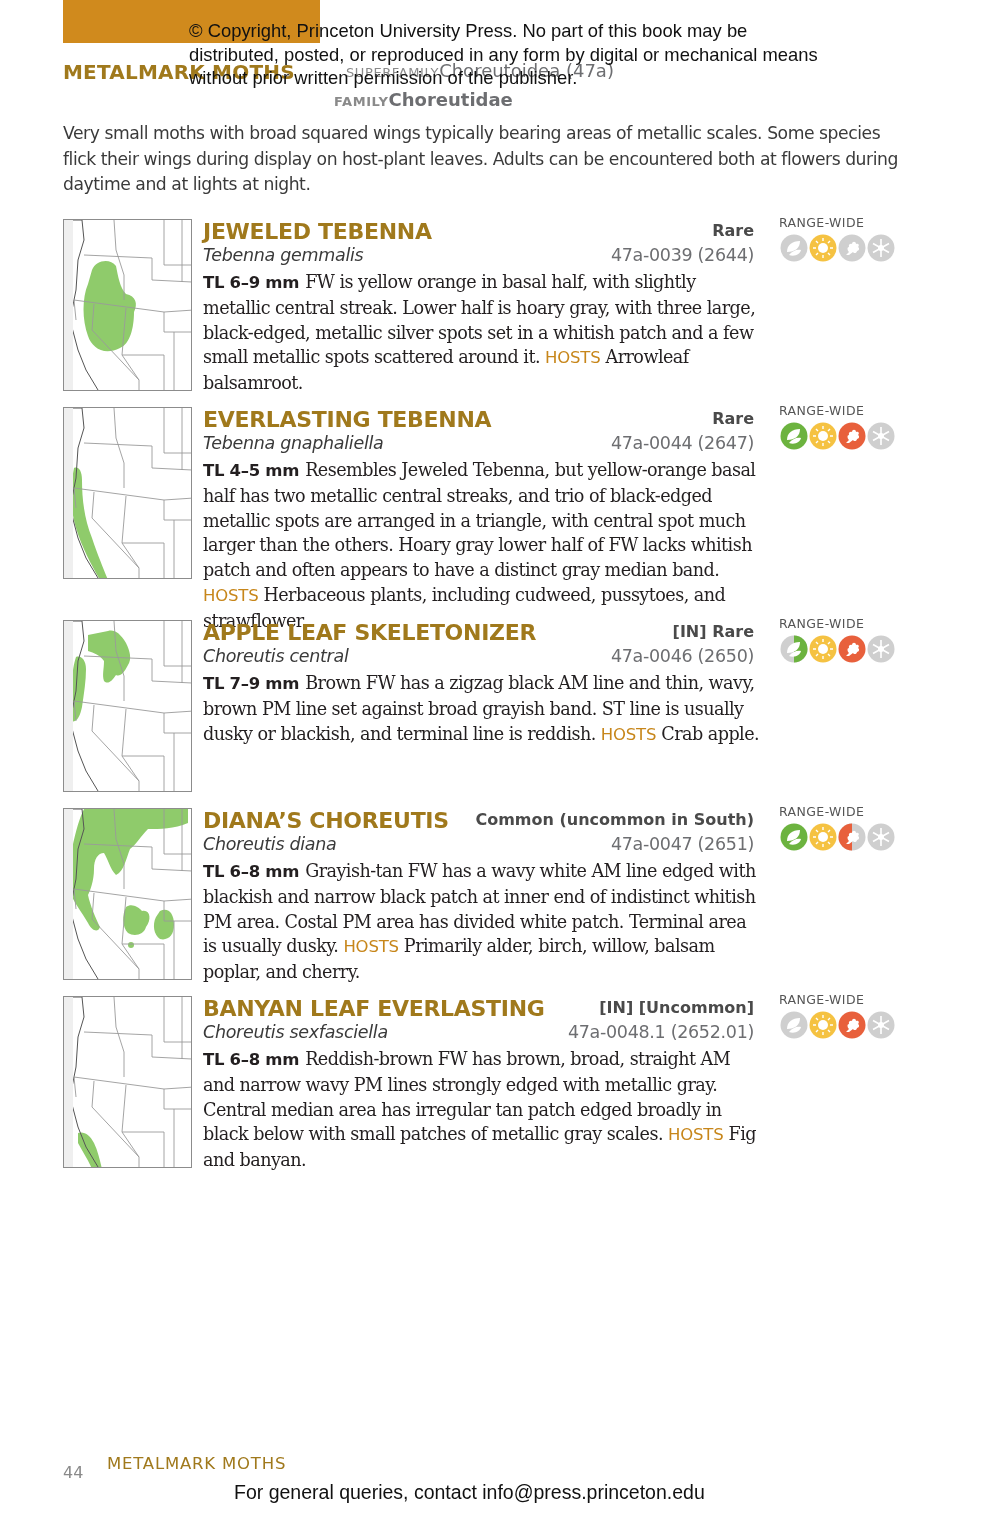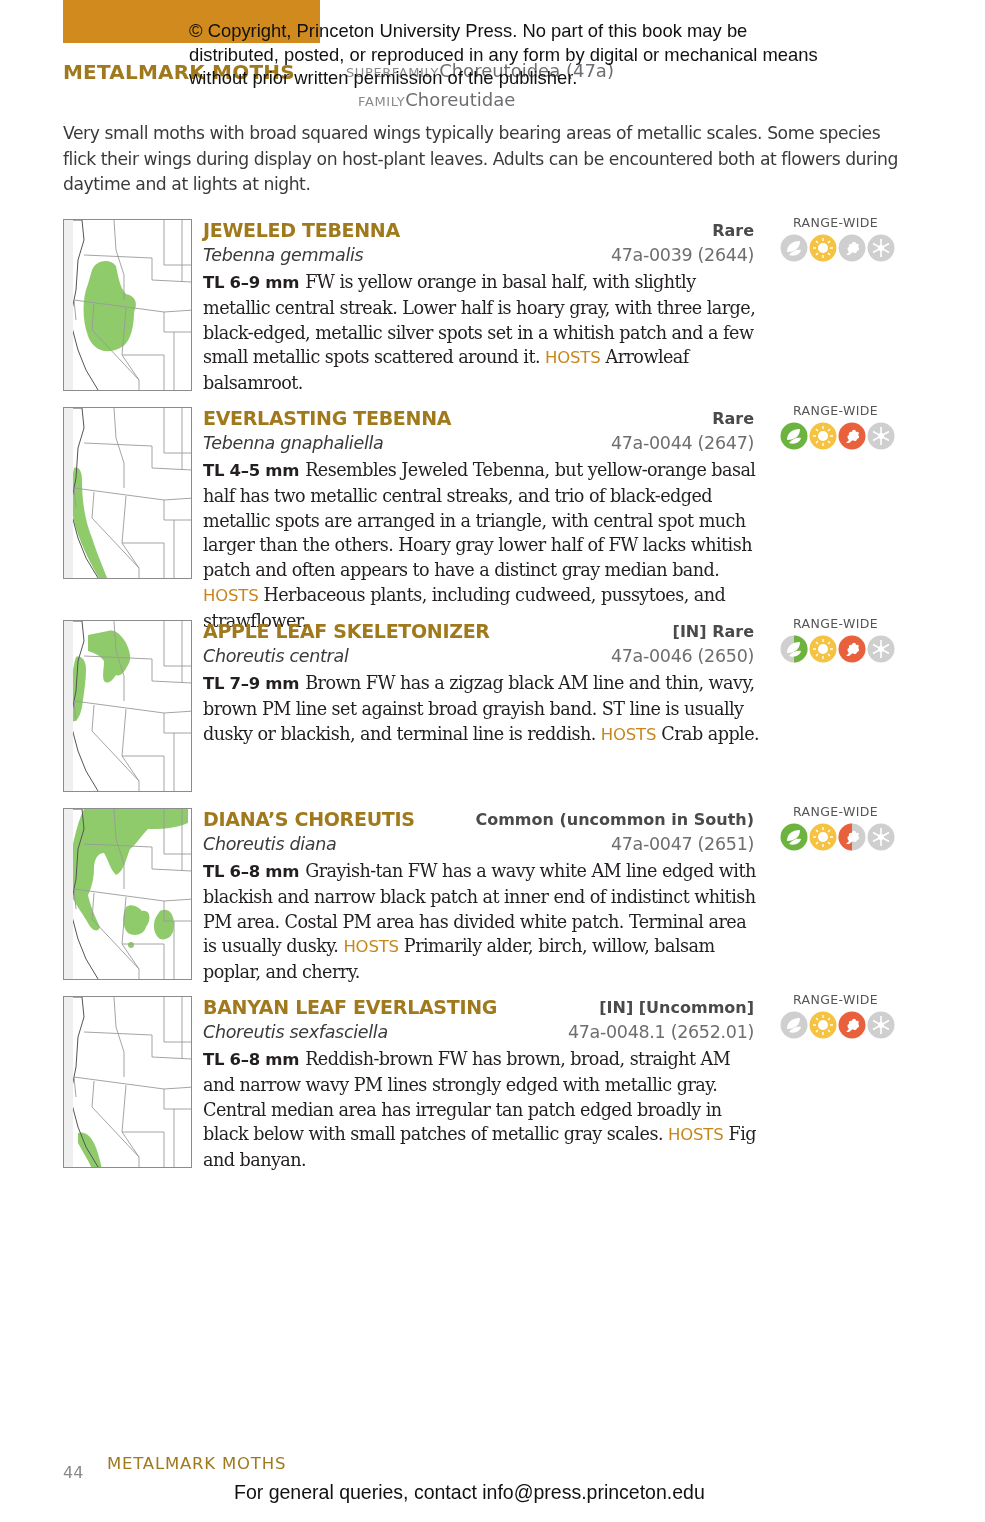--- a/index.html
+++ b/index.html
@@ -7,45 +7,45 @@
   body { position: relative; font-family: "DejaVu Sans", sans-serif; color: #231f20; }
 
   .tab-bar { position: absolute; left: 63px; top: 0; width: 257px; height: 43px; background: #d08a1d; }
 
   .copyright { position: absolute; left: 189px; top: 19px; width: 640px;
     font-family: Liberation Sans, sans-serif; font-size: 18.4px; line-height: 23.6px; color: #111; z-index: 5; }
 
   .chapter-title { position: absolute; left: 63px; top: 60px; font-family: "DejaVu Sans", sans-serif;
     font-weight: bold; font-size: 20px; color: #a0791c; letter-spacing: 0.2px; }
   .superfamily { position: absolute; left: 346px; top: 60px; font-size: 18px; color: #6d6e71; white-space: nowrap; }
-  .family { position: absolute; left: 358px; top: 89px; font-size: 18px; color: #6d6e71; white-space: nowrap; }
+  .family { position: absolute; left: 334px; top: 89px; font-size: 18px; color: #6d6e71; white-space: nowrap; font-weight: bold; }
   .smallcaps { font-size: 13px; letter-spacing: 0.6px; color: #8a8a8a; }
 
   .intro { position: absolute; left: 63px; top: 121px; width: 840px;
     font-family: "DejaVu Sans", sans-serif; font-size: 17.2px; line-height: 25.6px; color: #3a3a3a; letter-spacing: -0.45px; }
 
   .entry { position: absolute; left: 63px; width: 840px; }
   .map { position: absolute; left: 0; top: 0; width: 129px; height: 172px; border: 1.5px solid #8c8c8c; background: #fff; overflow: hidden; }
   .map svg { display: block; }
 
   .common-name { position: absolute; left: 140px; top: 0; font-family: "DejaVu Sans", sans-serif; font-weight: bold;
-    font-size: 19px; color: #a0791c; white-space: nowrap; letter-spacing: -0.3px; }
+    font-size: 22px; color: #a0791c; white-space: nowrap; letter-spacing: -0.3px; }
   .status { position: absolute; right: 149px; top: 2px; font-family: "DejaVu Sans", sans-serif; font-weight: bold;
     font-size: 16px; color: #4a4a4a; white-space: nowrap; }
   .sci-name { position: absolute; left: 140px; top: 26px; font-family: "DejaVu Sans", sans-serif; font-style: italic;
     font-size: 17.5px; color: #3a3a3a; white-space: nowrap; letter-spacing: -0.3px; }
   .code { position: absolute; right: 149px; top: 26px; font-family: "DejaVu Sans", sans-serif; font-size: 17.5px;
     color: #6d6e71; white-space: nowrap; letter-spacing: -0.3px; }
   .desc { position: absolute; left: 140px; top: 51px; width: 560px; font-family: "DejaVu Serif", serif;
     font-size: 17.6px; line-height: 24.8px; color: #231f20; letter-spacing: -0.55px; }
   .tl { font-family: "DejaVu Sans", sans-serif; font-weight: bold; font-size: 16.5px; letter-spacing: -0.3px; margin-right: 6px; }
   .hosts { font-family: "DejaVu Sans", sans-serif; font-size: 16.5px; color: #c7861a; letter-spacing: -0.2px; }
 
   .season { position: absolute; left: 716px; top: -4px; width: 120px; }
-  .season-label { display: block; text-align: center; padding-right: 7px; font-size: 12.5px; color: #555; letter-spacing: 0.4px; }
+  .season-label { display: block; text-align: left; padding-right: 7px; font-size: 12.5px; color: #555; letter-spacing: 0.4px; }
   .icons { display: flex; gap: 1px; margin-top: 4px; margin-left: 1px; }
   .icon { width: 28px; height: 28px; display: block; }
 
   .footer-page { position: absolute; left: 63px; top: 1454px; font-size: 16px; color: #8a8a8a; margin-top: 9px; }
   .footer-title { position: absolute; left: 107px; top: 1454px; font-size: 16.5px; color: #a0791c; letter-spacing: 0.8px; }
   .footer-contact { position: absolute; left: 234px; top: 1481px; font-family: "Liberation Sans", sans-serif;
     font-size: 19.5px; color: #111; }
 </style>
 </head>
 <body>

